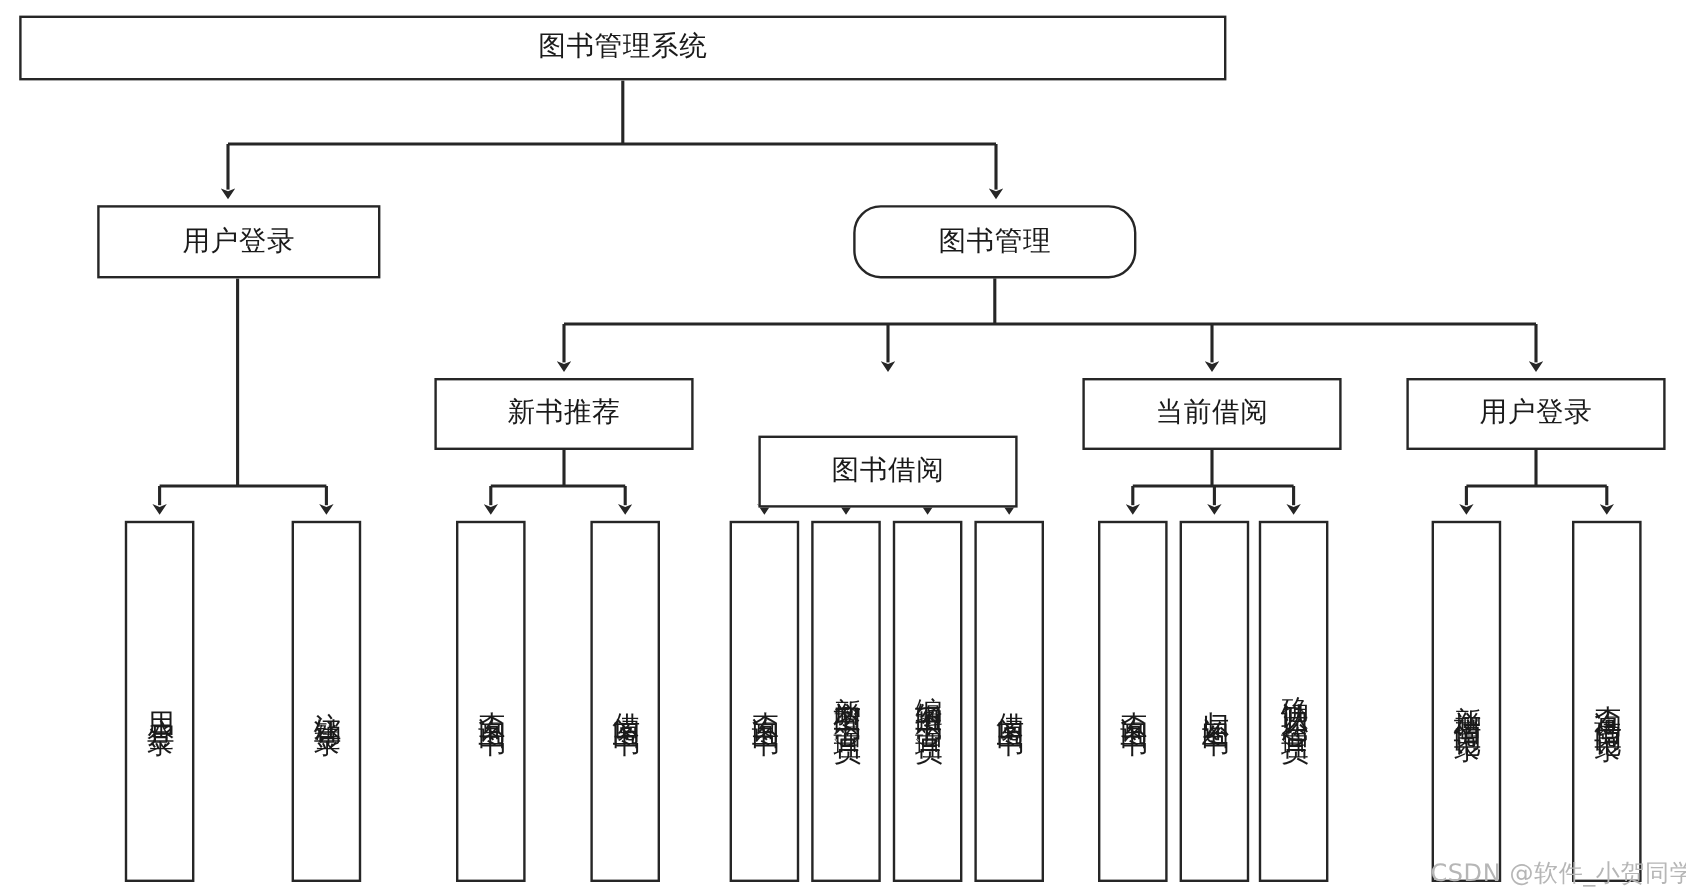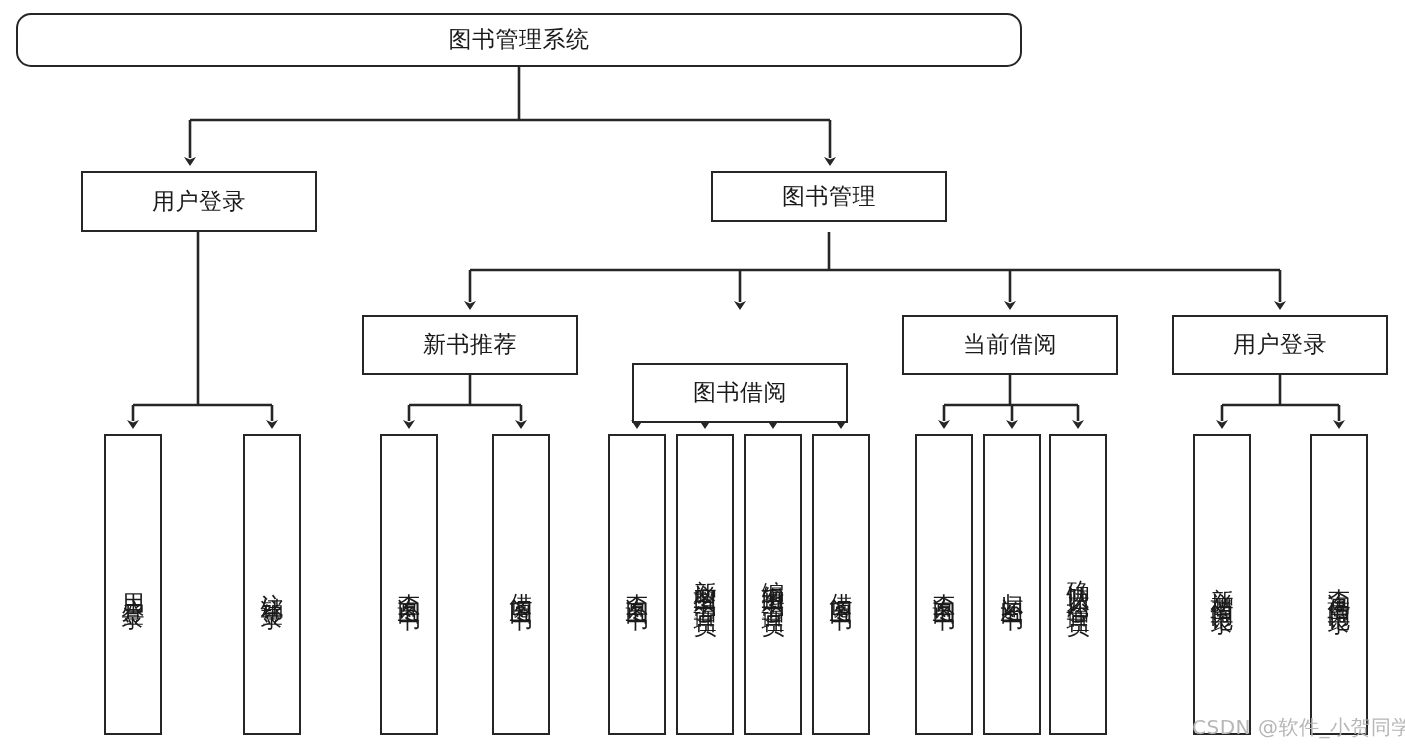--- a/index.html
+++ b/index.html
@@ -111,28 +111,28 @@
       <path d="M1012,405 L1012,421" marker-end="url(#arrow)"></path>
       <path d="M1078,405 L1078,421" marker-end="url(#arrow)"></path>
 
       <path d="M1280,375 L1280,405"></path>
       <path d="M1222,405 L1339,405"></path>
       <path d="M1222,405 L1222,421" marker-end="url(#arrow)"></path>
       <path d="M1339,405 L1339,421" marker-end="url(#arrow)"></path>
     </g>
   </svg>
 
-  <div class="node h" style="left:16px; top:13px; width:1006px; height:54px;border-radius:15px;">
+  <div class="node h" style="left:16px; top:13px; width:1006px; height:54px;">
     <span>图书管理系统</span>
   </div>
 
   <div class="node h" style="left:81px; top:171px; width:236px; height:61px;">
     <span>用户登录</span>
   </div>
-  <div class="node h" style="left:711px; top:171px; width:236px; height:51px;">
+  <div class="node h" style="left:711px; top:171px; width:236px; height:61px;border-radius:23px;">
     <span>图书管理</span>
   </div>
 
   <div class="node h" style="left:362px; top:315px; width:216px; height:60px;">
     <span>新书推荐</span>
   </div>
   <div class="node h" style="left:632px; top:315px; width:216px; height:60px;margin-top:48px;">
     <span>图书借阅</span>
   </div>
   <div class="node h" style="left:902px; top:315px; width:216px; height:60px;">

